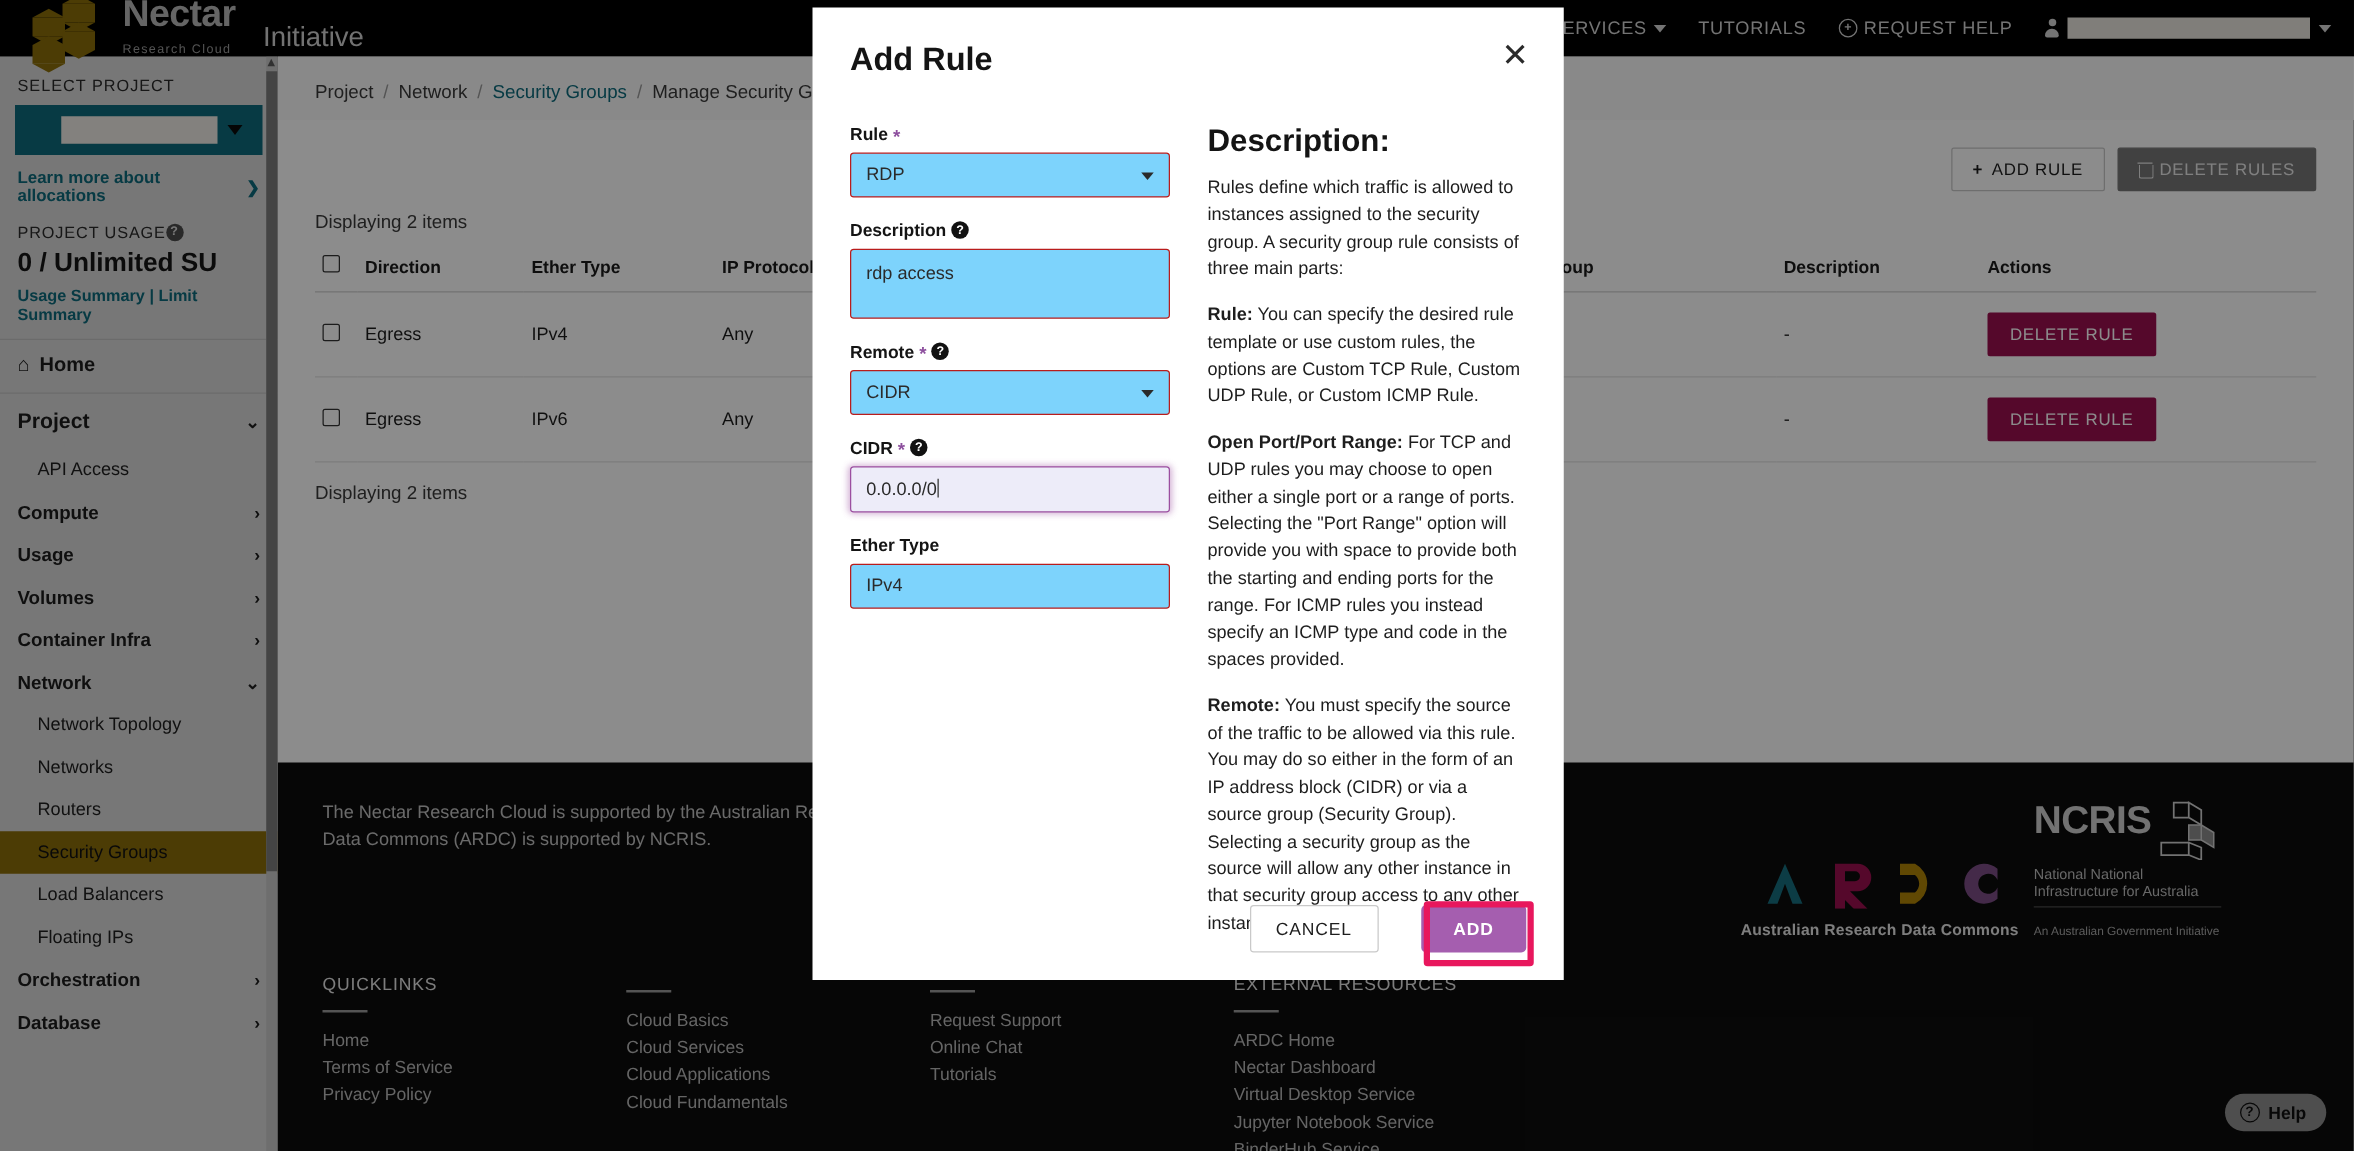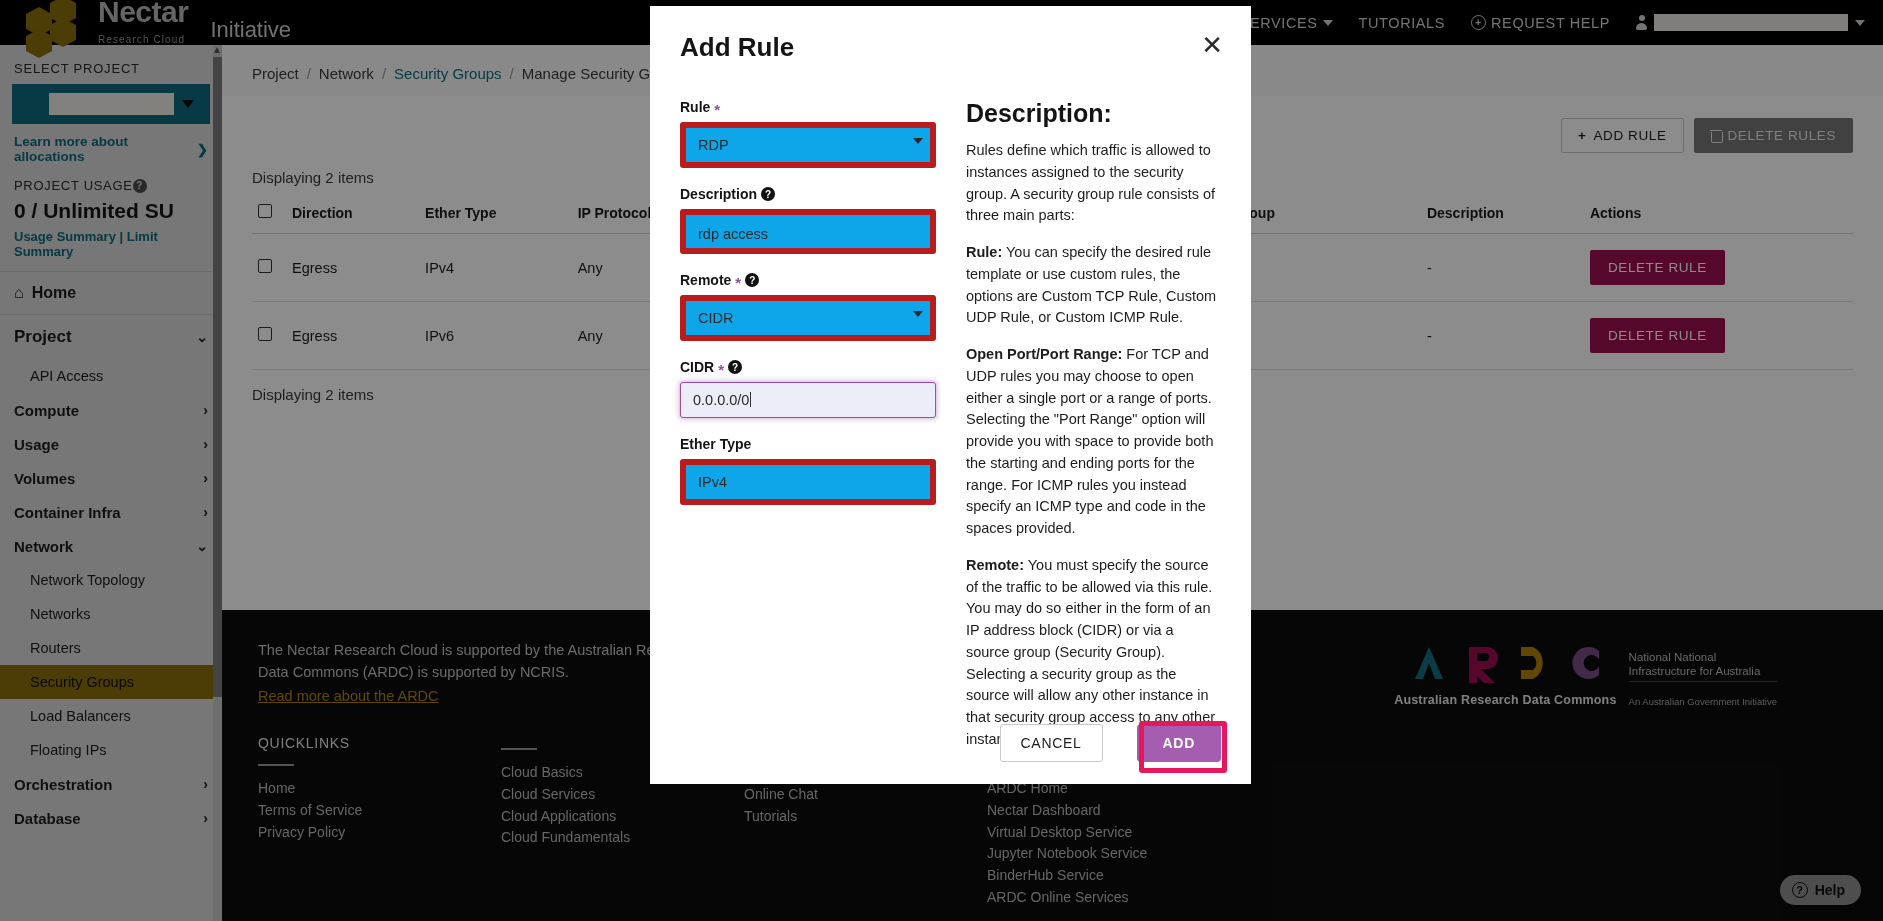--- a/index.html
+++ b/index.html
@@ -197,32 +197,32 @@
     display: flex; align-items: center; gap: 4px;
   }
   .req { color: #8d4f9e; font-size: 15px; line-height: 1; position: relative; top: 2px; }
   .help-i {
     display:inline-flex; align-items:center; justify-content:center;
     width: 14px; height: 14px; border-radius: 50%; background: #111; color: #fff;
     font-size: 10px; font-weight: bold; font-family: "Liberation Sans", sans-serif;
   }
   .fld { margin-bottom: 18px; }
   .input, .select, .textarea {
-    width: 100%; border: 6px solid #b91c1c; border-radius: 3px; background: #0ea5e9;
+    width: 100%; border: 1px solid #b91c1c; border-radius: 3px; background: #7dd3fc;
     font-size: 14.5px; color: #2a2a2a; font-family: "Liberation Sans", sans-serif;
     padding: 9px 12px; outline: none;
   }
   .select { appearance: none; position: relative; }
   .select-wrap { position: relative; }
   .select-caret {
     position: absolute; right: 13px; top: 16px; width: 0; height: 0;
     border-left: 5px solid transparent; border-right: 5px solid transparent;
     border-top: 6px solid #2a2a2a; pointer-events: none;
   }
-  .textarea { height: 45px; resize: none; line-height: 1.4; }
+  .textarea { height: 56px; resize: none; line-height: 1.4; }
   .input.focused {
     border: 1.5px solid #9b4fa0; background: #edecf9;
     box-shadow: 0 0 5px 1px rgba(155,79,160,0.45);
   }
   .caretbar { display:inline-block; width:1px; height:15px; background:#333;
     vertical-align: -2px; margin-left: 1px; }
 
   .desc-title { font-size: 25px; font-weight: bold; color: #141414; margin-bottom: 12px; }
   .desc-p { font-size: 14.5px; line-height: 1.5; color: #1d1d1d; margin-bottom: 15px; }
   .desc-p b { font-weight: bold; }
@@ -443,41 +443,48 @@
     </table>
 
     <div class="displaying">Displaying 2 items</div>
   </div>
 
   <div class="footer">
     <div class="footer-top">
       <div class="footer-blurb">
         <span>The Nectar Research Cloud is supported by the Australian Research</span><br>
         <span>Data Commons (ARDC) is supported by NCRIS.</span>
-        <a href="#" class="gold">Read more about the ARDC</a>
       </div>
       <div class="ardc-logos">
         <div class="ardc-block">
           <div class="ardc-marks">
             <svg width="40" height="40" viewBox="0 0 40 40">
                 <path d="M20 4 L34 36 L26 36 L20 20 L14 36 L6 36 Z" fill="#176e7e"></path>
               </svg>
             <svg width="36" height="40" viewBox="0 0 36 40">
                 <path d="M4 4 h18 a11 11 0 0 1 0 22 h-6 l14 14 h-11 L4 25 v-7 h16 a4 4 0 0 0 0-8 H12 v30 H4 Z" fill="#9c0f4f"></path>
               </svg>
             <svg width="34" height="40" viewBox="0 0 34 40">
                 <path d="M4 4 h12 a18 18 0 0 1 0 32 H4 v-9 h12 a9 9 0 0 0 0-14 H4 Z" fill="#b08307"></path>
               </svg>
             <svg width="34" height="40" viewBox="0 0 34 40">
                 <path d="M32 8 a16 16 0 1 0 0 24 v-9 a8 8 0 1 1 0-6 Z" fill="#7d4d86"></path>
               </svg>
           </div>
           <div class="ardc-cap">Australian Research Data Commons</div>
         </div>
         <div class="ncris-block">
+          <div class="ncris-top">
+            <span class="ncris-word">NCRIS</span>
+            <svg width="52" height="48" viewBox="0 0 52 48">
+              <path d="M14 2 l12 0 0 12 -12 0 Z M26 2 l10 6 0 12 -10 -6 Z" fill="none" stroke="#cfcfcf" stroke-width="1.4"></path>
+              <path d="M26 20 l10 0 0 12 -10 0 Z M36 20 l10 6 0 12 -10 -6 Z" fill="#8d8d8d" stroke="#cfcfcf" stroke-width="1.2"></path>
+              <path d="M4 34 l22 0 0 10 -22 0 Z M26 34 l10 4 0 10 -10 -4 Z" fill="none" stroke="#cfcfcf" stroke-width="1.4"></path>
+            </svg>
+          </div>
           <div class="ncris-sub">
             <span>National National</span><br>
             <span>Infrastructure for Australia</span>
           </div>
           <div class="ncris-gov">An Australian Government Initiative</div>
         </div>
       </div>
     </div>
     <div class="footer-cols" id="footer-cols">
         <div class="fcol">

